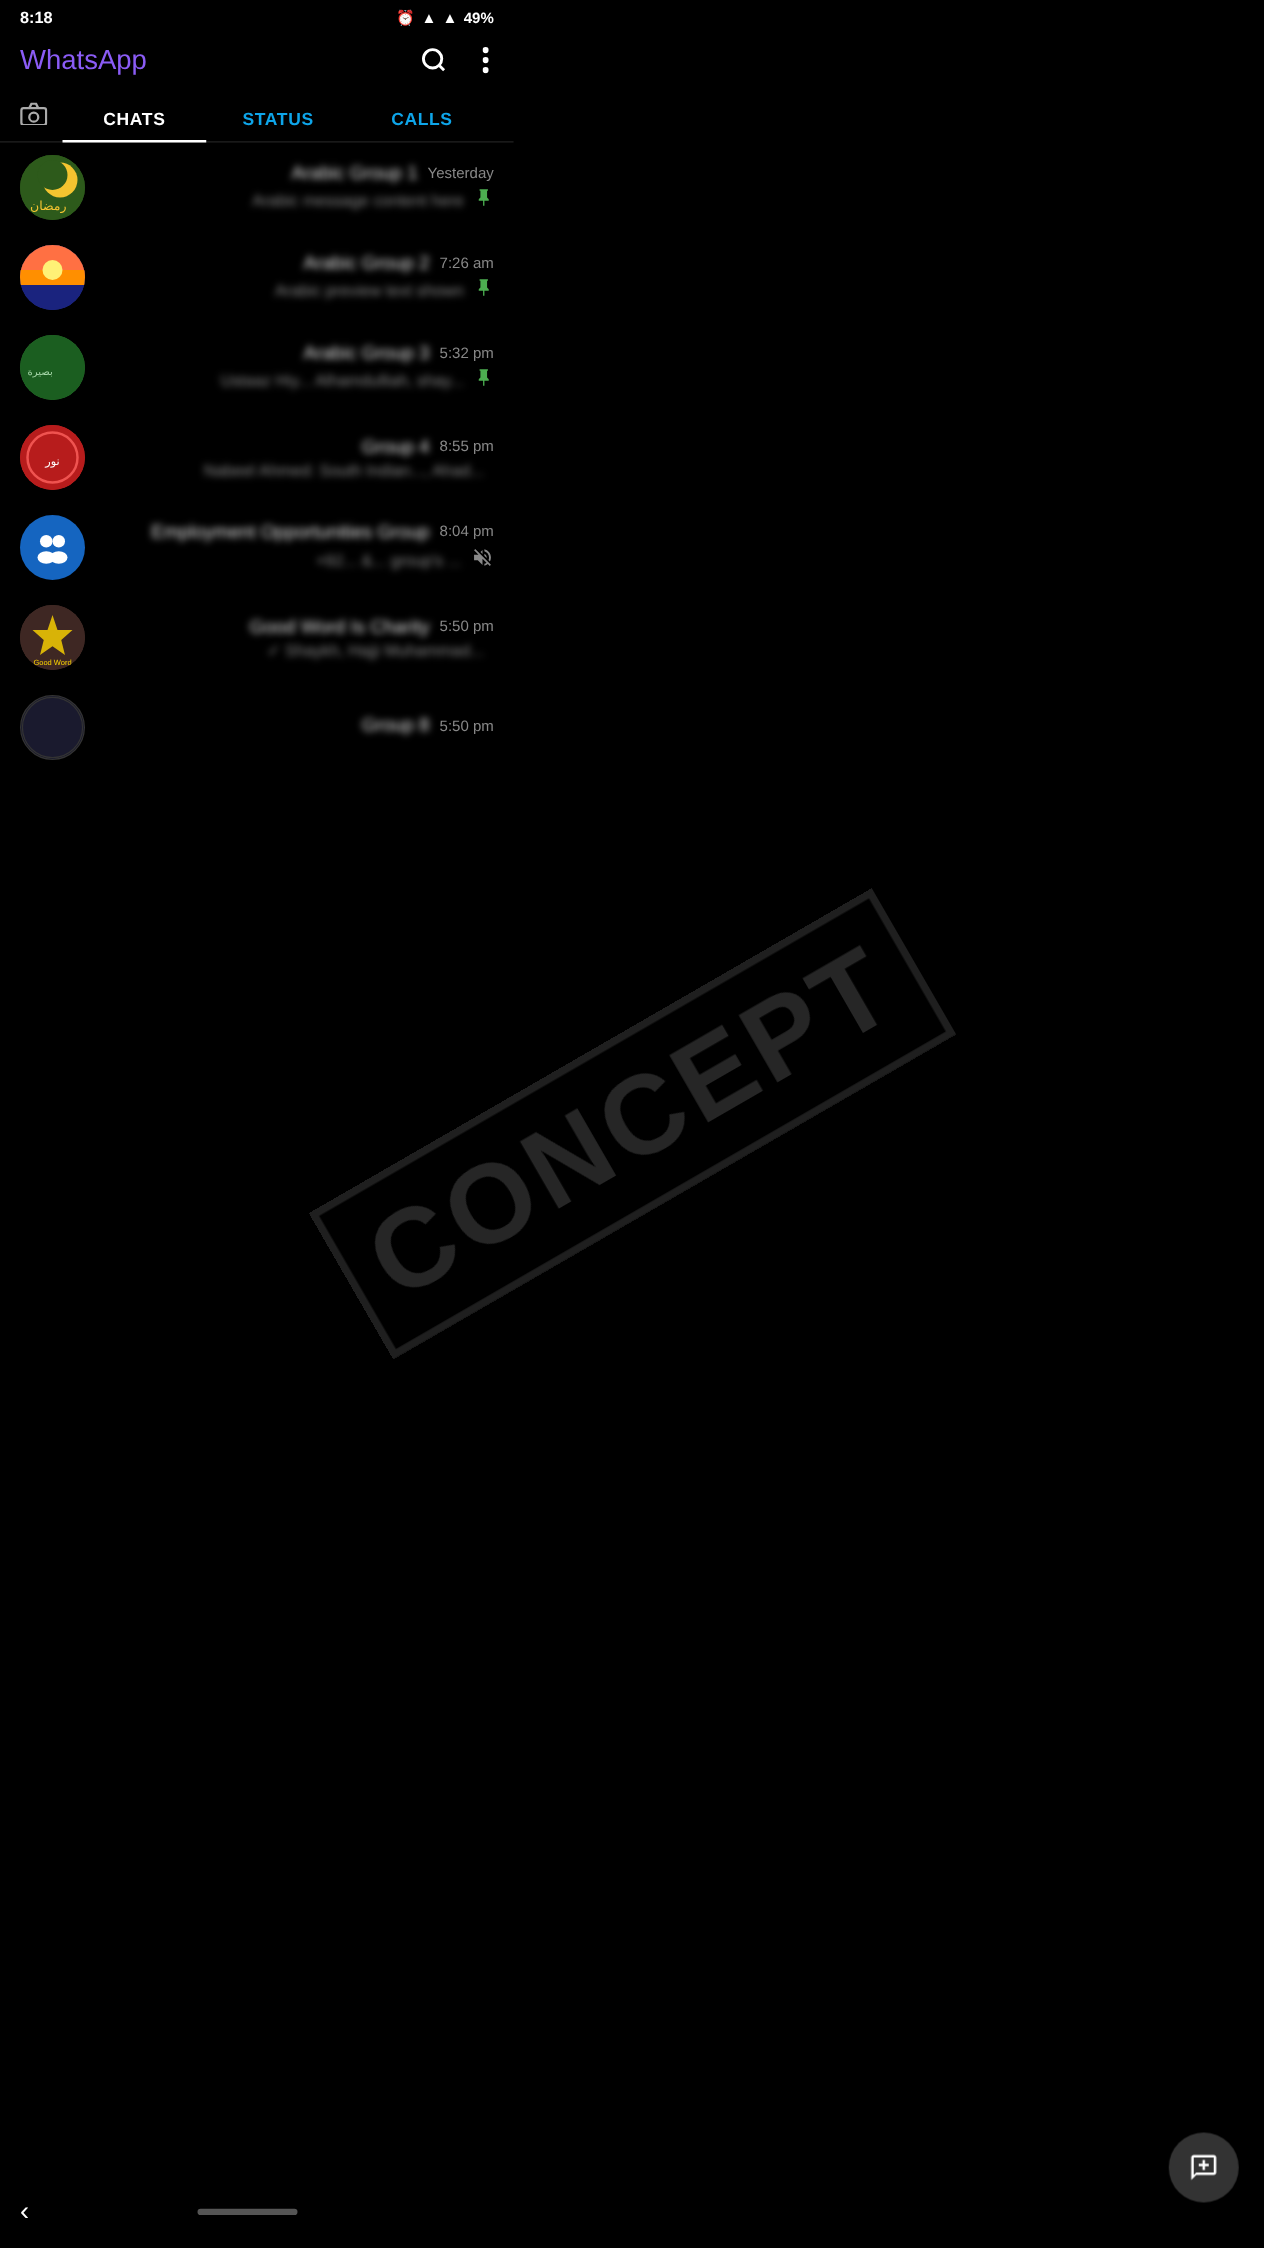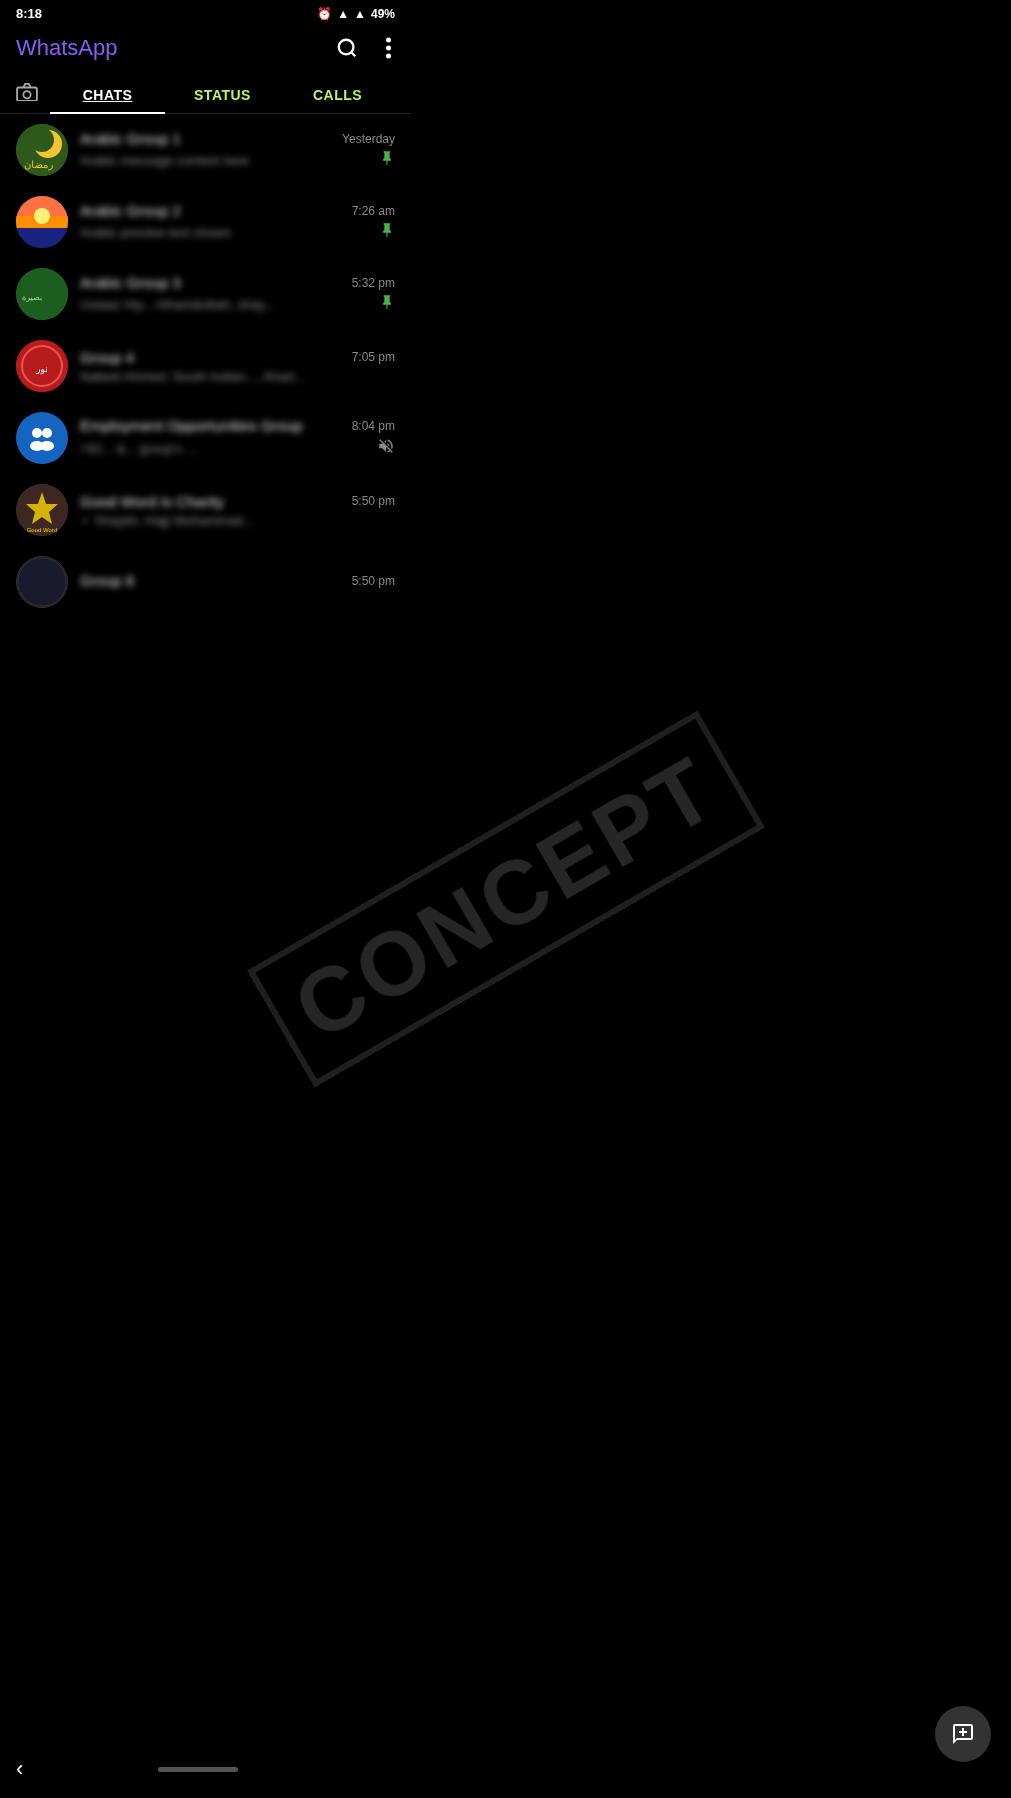--- a/index.html
+++ b/index.html
@@ -81,29 +81,28 @@
       display: flex;
       flex: 1;
     }
 
     .tab {
       flex: 1;
       text-align: center;
       padding: 12px 4px 10px;
       font-size: 14px;
       font-weight: 600;
-      color: #bef264;
+      color: #0ea5e9;
       cursor: pointer;
       position: relative;
       letter-spacing: 0.5px;
     }
 
     .tab.active {
       color: #fff;
-      text-decoration: underline;
     }
 
     .tab.active::after {
       content: '';
       position: absolute;
       bottom: -1px;
       left: 0;
       right: 0;
       height: 2px;
       background: #fff;
@@ -130,20 +129,21 @@
       display: flex;
       align-items: center;
       justify-content: center;
       font-size: 20px;
     }
 
     .chat-content {
       flex: 1;
       margin-left: 12px;
       min-width: 0;
+      text-align: right;
     }
 
     .chat-top {
       display: flex;
       justify-content: space-between;
       align-items: center;
       margin-bottom: 3px;
     }
 
     .chat-name {
@@ -381,21 +381,21 @@
     <div class="avatar av-red-circle">
       <svg width="52" height="52" viewBox="0 0 52 52">
         <circle cx="26" cy="26" r="26" fill="#b71c1c"></circle>
         <circle cx="26" cy="26" r="20" fill="none" stroke="#ef5350" stroke-width="2"></circle>
         <text x="26" y="32" font-size="9" fill="#fff" text-anchor="middle">نور</text>
       </svg>
     </div>
     <div class="chat-content">
       <div class="chat-top">
         <span class="chat-name">Group 4</span>
-        <span class="chat-time">7:05 pm</span>
+        <span class="chat-time">8:55 pm</span>
       </div>
       <div class="chat-bottom">
         <span class="chat-preview">Nabeel Ahmed: South Indian..., Ahad...</span>
         <span class="chat-icon "></span>
       </div>
     </div>
   </div>
     <div class="chat-item">
     <div class="avatar av-blue-group">
       <svg width="30" height="30" viewBox="0 0 30 30" fill="#fff">

